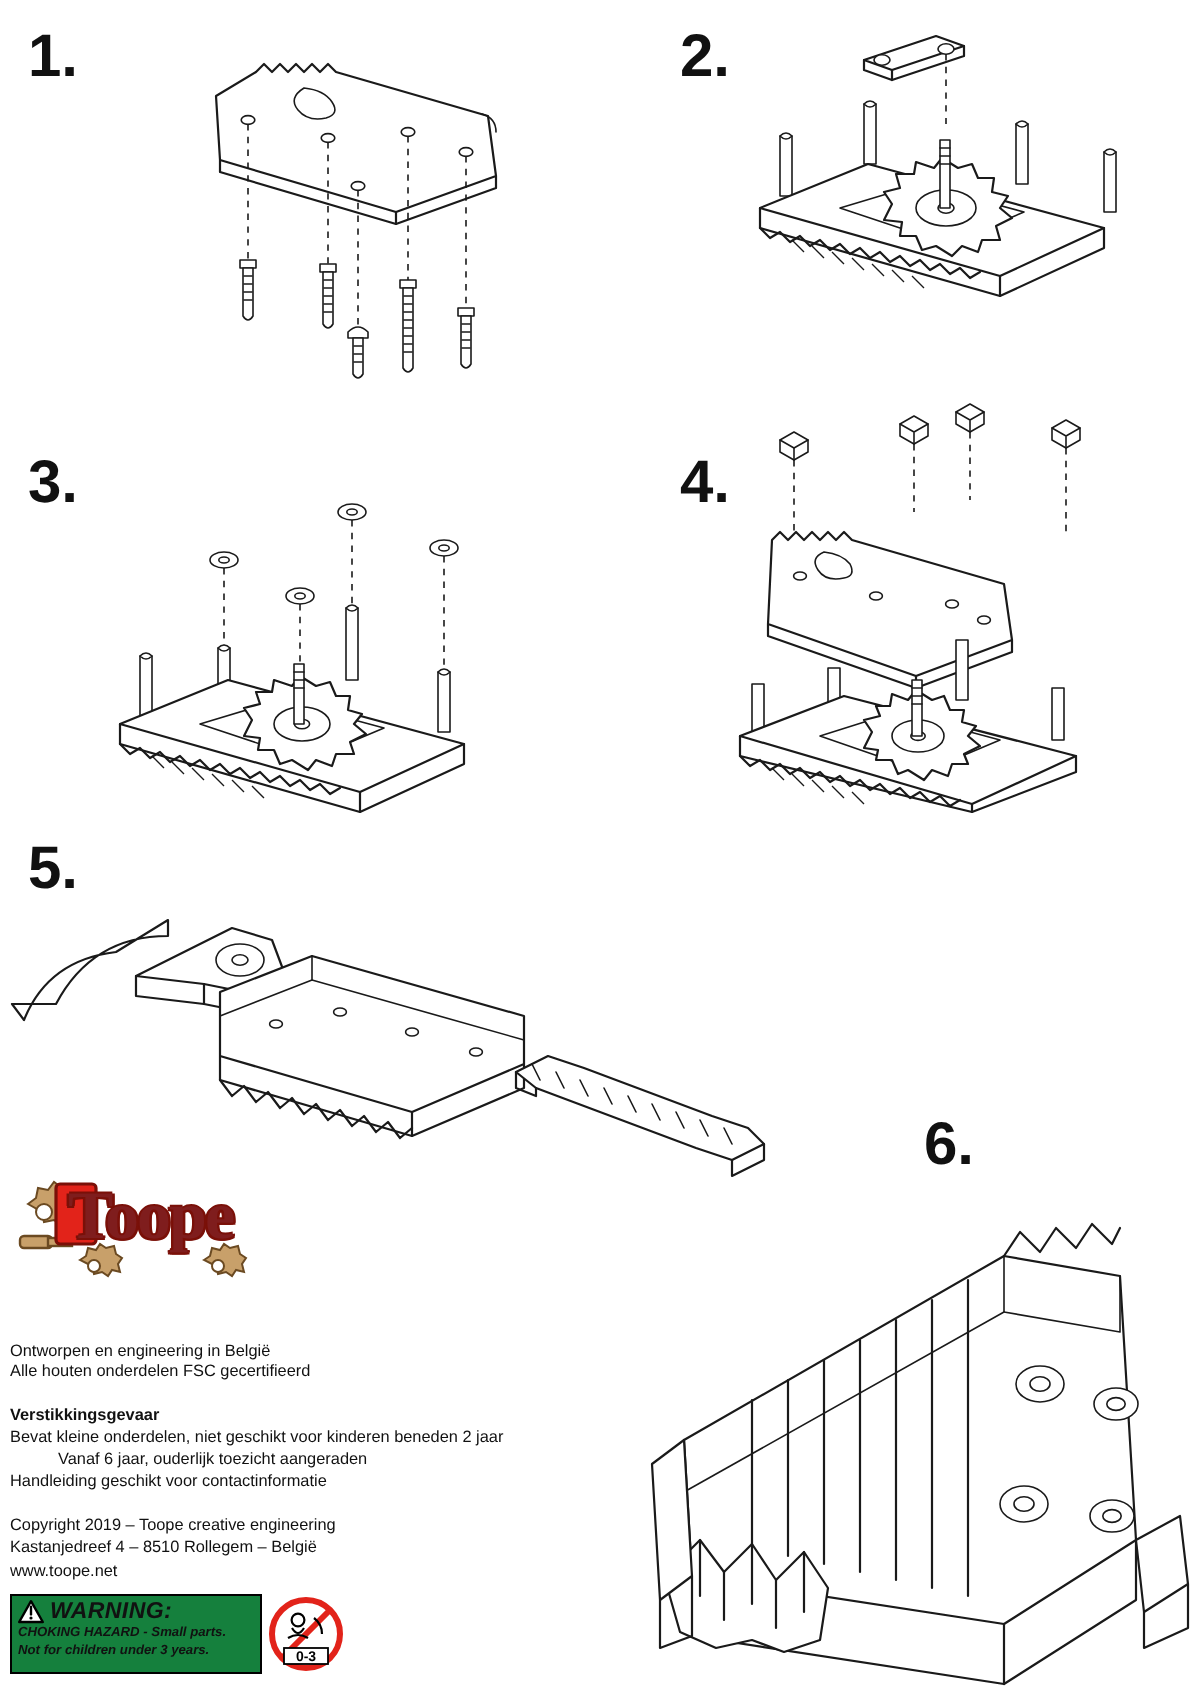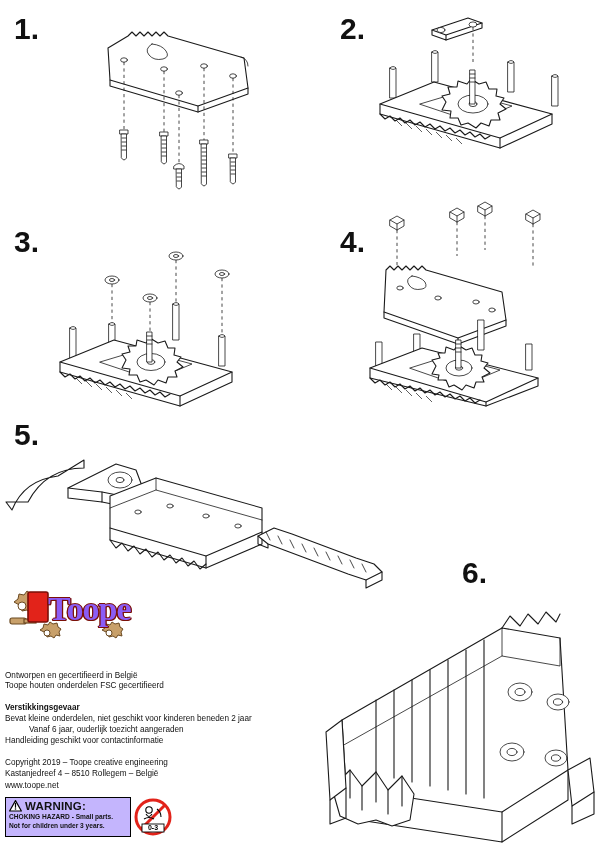--- a/index.html
+++ b/index.html
@@ -43,26 +43,26 @@
   
   .logo-wrap {
     position: absolute;
     left: 6px;
     top: 586px;
     width: 150px;
     height: 62px;
   }
   .logo-text {
     position: absolute;
-    left: 42px;
+    left: 28px;
     top: 4px;
     font-family: "Liberation Serif", serif;
     font-weight: 700;
     font-size: 34px;
-    color: #8b5cf6;
+    color: #7f1d1d;
     letter-spacing: -1px;
     -webkit-text-stroke: 0px;
     text-shadow:
       1.2px 0 0 #7a1008, -1.2px 0 0 #7a1008,
       0 1.2px 0 #7a1008, 0 -1.2px 0 #7a1008,
       1px 1px 0 #7a1008, -1px 1px 0 #7a1008;
   }
 
   
   .ftxt {
@@ -76,22 +76,23 @@
   }
 
   
   .warn-box {
     position: absolute;
     left: 5px;
     top: 797px;
     width: 126px;
     height: 40px;
     border: 1.4px solid #000;
-    background: #c4b5fd;
+    background: #15803d;
     box-sizing: border-box;
+    font-style: italic;
   }
   .warn-head {
     display: flex;
     align-items: center;
     gap: 3px;
     padding: 2px 3px 0 3px;
   }
   .warn-title {
     font-size: 11.5px;
     font-weight: 700;
@@ -421,22 +422,22 @@
 
         <path class="fw" d="M20 152 L36 140 L40 208 L24 220 Z"></path>
         <path class="ln" d="M24 220 L24 244 L40 238 L40 208"></path>
 
         <path class="fw" d="M262 190 L284 178 L288 212 L266 226 Z"></path>
         <path class="ln" d="M266 226 L266 244 L288 234 L288 212"></path>
       </g>
     </svg>
   </div>
 
-  <div class="ftxt" style="top:671px;">Ontworpen en gecertifieerd in België</div>
-  <div class="ftxt" style="top:681px;">Toope houten onderdelen FSC gecertifieerd</div>
+  <div class="ftxt" style="top:671px;">Ontworpen en engineering in België</div>
+  <div class="ftxt" style="top:681px;">Alle houten onderdelen FSC gecertifieerd</div>
 
   <div class="ftxt" style="top:703px;font-weight:bold;">Verstikkingsgevaar</div>
   <div class="ftxt" style="top:714px;">Bevat kleine onderdelen, niet geschikt voor kinderen beneden 2 jaar</div>
   <div class="ftxt" style="top:725px;margin-left:24px;">Vanaf 6 jaar, ouderlijk toezicht aangeraden</div>
   <div class="ftxt" style="top:736px;">Handleiding geschikt voor contactinformatie</div>
 
   <div class="ftxt" style="top:758px;">Copyright 2019 – Toope creative engineering</div>
   <div class="ftxt" style="top:769px;">Kastanjedreef 4 – 8510 Rollegem – België</div>
   <div class="ftxt" style="top:781px;">www.toope.net</div>
 

